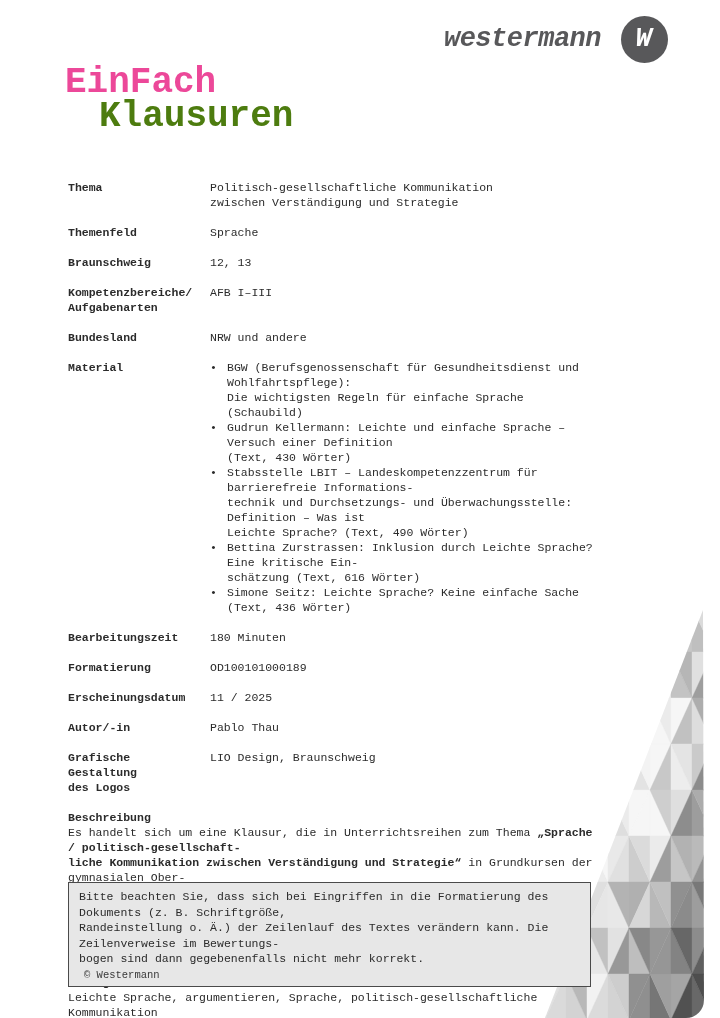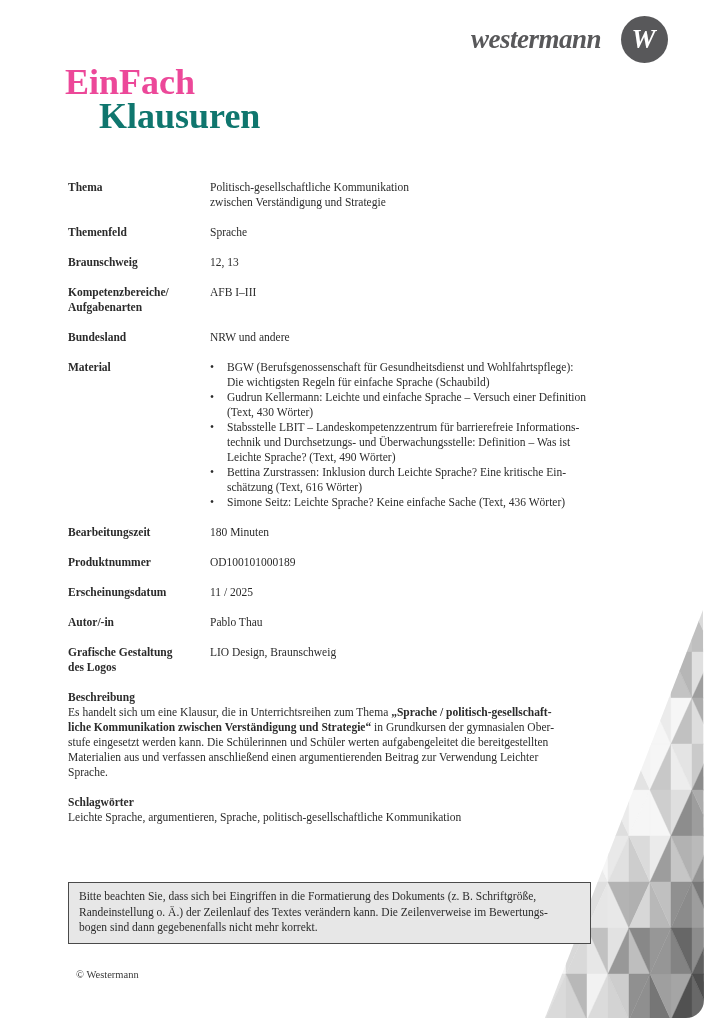--- a/index.html
+++ b/index.html
@@ -1,59 +1,59 @@
 <!DOCTYPE html>
 <html><head>
 <meta charset="utf-8">
 <style>
   html,body{margin:0;padding:0;background:#ffffff;}
   .page{
     position:relative;width:704px;height:1018px;background:#ffffff;overflow:hidden;
-    font-family:Liberation Serif, serif;color:#2b2b2b;border-radius:18px;
+    font-family:Liberation Mono, monospace;color:#2b2b2b;border-radius:18px;
   }
   
   .brand-wordmark{
     position:absolute;top:24px;right:103px;
     font-style:italic;font-weight:bold;font-size:27px;letter-spacing:-0.5px;color:#58585a;
   }
   .brand-circle{
     position:absolute;top:16px;right:36px;width:47px;height:47px;border-radius:50%;
     background:#58585a;display:flex;align-items:center;justify-content:center;
   }
   .brand-circle span{
     color:#ffffff;font-weight:bold;font-style:italic;font-size:27px;line-height:1;
     transform:translatex(-1px);
   }
   
   .series-title{position:absolute;left:65px;top:66px;font-weight:bold;font-size:36px;line-height:33px;}
   .series-title .l1{color:#ec4899;}
-  .series-title .l2{color:#0f766e;margin-left:34px;margin-top:1px;}
+  .series-title .l2{color:#4d7c0f;margin-left:34px;margin-top:1px;}
   
   .content{position:absolute;left:68px;top:180px;width:527px;font-size:11.5px;line-height:15px;}
   .meta-row{display:flex;margin-bottom:15px;gap:17px;}
   .meta-label{width:125px;flex:0 0 125px;font-weight:bold;white-space:pre-line;}
   .meta-value{flex:1;white-space:pre-line;}
   ul.bullets{list-style:none;margin:0;padding:0;flex:1;}
   ul.bullets li{display:flex;}
   ul.bullets .marker{flex:0 0 17px;}
   ul.bullets .btext{flex:1;white-space:pre-line;}
   
   .section{margin-top:5px;}
   .section-heading{font-weight:bold;}
   .section-body{white-space:pre-line;}
   .section-body .b{font-weight:bold;}
   .keywords{margin-top:15px;}
   
   .notice-box{
     position:absolute;left:68px;top:882px;width:501px;
-    background:#e7e7e7;border:1px solid #4a4a4a;padding:6px 10px 7px 10px;
+    background:#e7e7e7;border:1px solid #4a4a4a;padding:6px 10px 19px 10px;
     font-size:11.5px;line-height:15.5px;white-space:pre-line;z-index:3;
   }
   
-  .footer{position:absolute;left:76px;top:969px;font-size:10.5px;color:#3a3a3a;z-index:3;}
+  .footer{position:absolute;left:84px;top:969px;font-size:10.5px;color:#3a3a3a;z-index:3;}
   
   .pattern{position:absolute;right:0;top:590px;width:180px;height:428px;z-index:1;}
 </style>
 </head>
 <body>
 
 <div class="page">
 
   <div class="brand-wordmark">westermann</div>
   <div class="brand-circle">
@@ -118,21 +118,21 @@
         <span class="marker">•</span>
         <span class="btext">Simone Seitz: Leichte Sprache? Keine einfache Sache (Text, 436 Wörter)</span>
       </li>
           </ul>
         </div>
         <div class="meta-row">
         <div class="meta-label">Bearbeitungszeit</div>
       <div class="meta-value">180 Minuten</div>
         </div>
         <div class="meta-row">
-        <div class="meta-label">Produktnummer</div>
+        <div class="meta-label">Formatierung</div>
       <div class="meta-value">OD100101000189</div>
         </div>
         <div class="meta-row">
         <div class="meta-label">Erscheinungsdatum</div>
       <div class="meta-value">11 / 2025</div>
         </div>
         <div class="meta-row">
         <div class="meta-label">Autor/-in</div>
       <div class="meta-value">Pablo Thau</div>
         </div>

